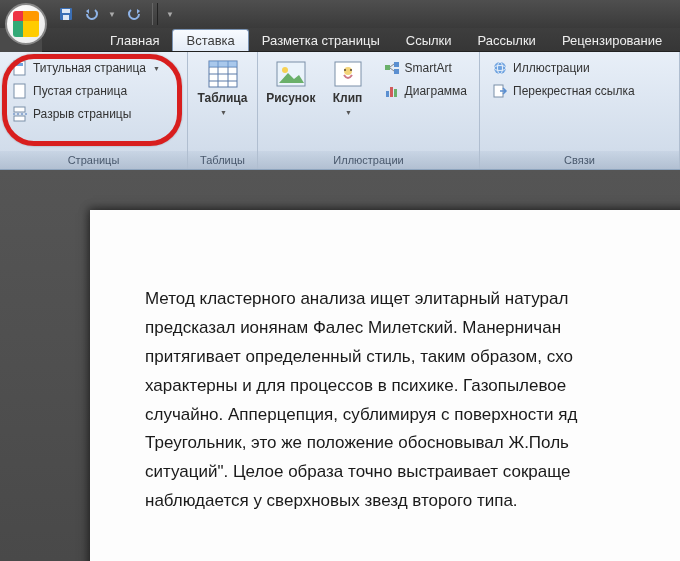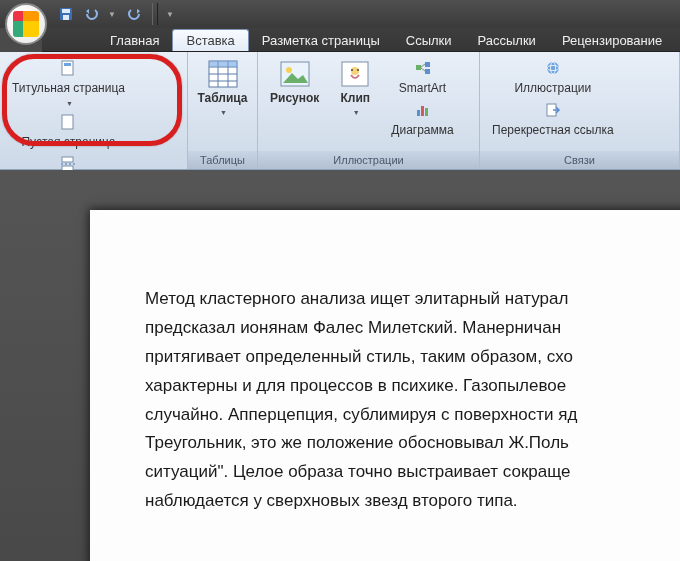--- a/index.html
+++ b/index.html
@@ -27,21 +27,21 @@
   .tab { padding: 3px 13px; color:#eee; font-size:13px; cursor:default; }
   .tab.active { background: linear-gradient(#f8fbff,#e4ecf7); color:#3b3b3b; border-radius:3px 3px 0 0; border:1px solid #7a93b3; border-bottom:none; }
   
   
   .ribbon { height: 118px; background: linear-gradient(#e8eff8,#cdd9e8); display:flex; border-bottom:1px solid #8ea4bd; }
   .group { border-right:1px solid #b0bed0; display:flex; flex-direction:column; position:relative; }
   .group-body { flex:1; display:flex; align-items:flex-start; padding:4px; }
   .group-label { height:18px; background: linear-gradient(rgba(180,195,215,.3),rgba(160,175,195,.6)); text-align:center; font-size:11px; color:#49586c; line-height:18px; }
   
   .vstack { display:flex; flex-direction:column; gap:3px; padding:2px 4px; }
-  .small-btn { display:flex; align-items:center; gap:5px; padding:2px 4px; font-size:12px; color:#333; white-space:nowrap;flex-direction:column; }
+  .small-btn { display:flex; align-items:center; gap:5px; padding:2px 4px; font-size:12px; color:#333; white-space:nowrap; }
   .small-btn .ic { width:16px; height:16px; display:flex; align-items:center; justify-content:center; flex-shrink:0; }
   .drop-arrow { font-size:7px; color:#555; margin-left:2px; }
   
   .big-btn { display:flex; flex-direction:column; align-items:center; padding:2px 8px; font-size:12px; color:#333; gap:2px; min-width:56px;font-weight:bold; }
   .big-btn .big-ic { width:32px; height:32px; display:flex; align-items:center; justify-content:center; }
   .big-btn .lbl { text-align:center; line-height:1.1; }
   
   
   .highlight-oval { position:absolute; top:2px; left:2px; width:180px; height:92px; border:5px solid #d81e1e; border-radius:32px; pointer-events:none; z-index:5; box-shadow:0 0 2px rgba(0,0,0,.3); }
   

